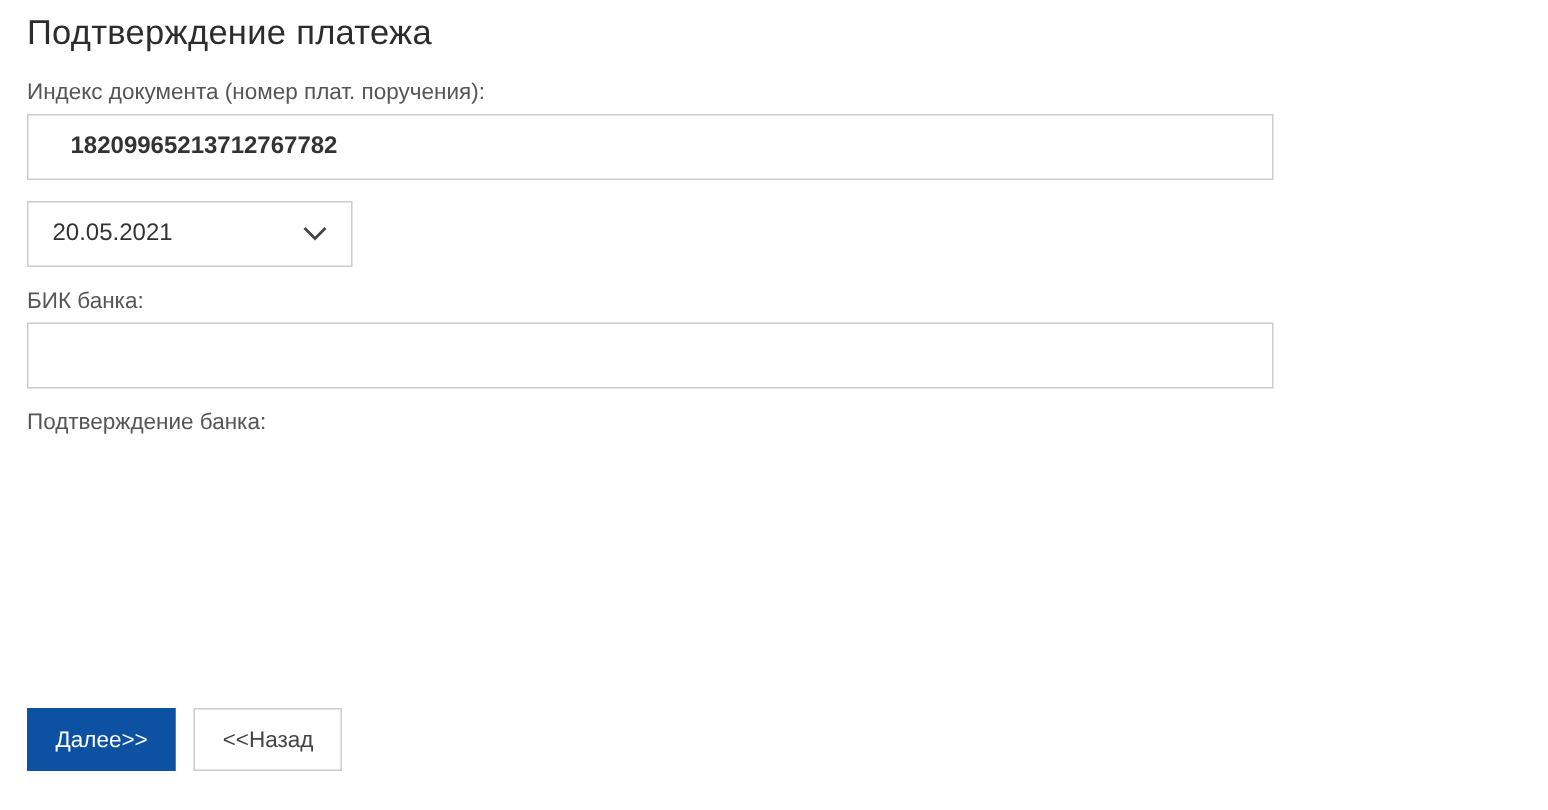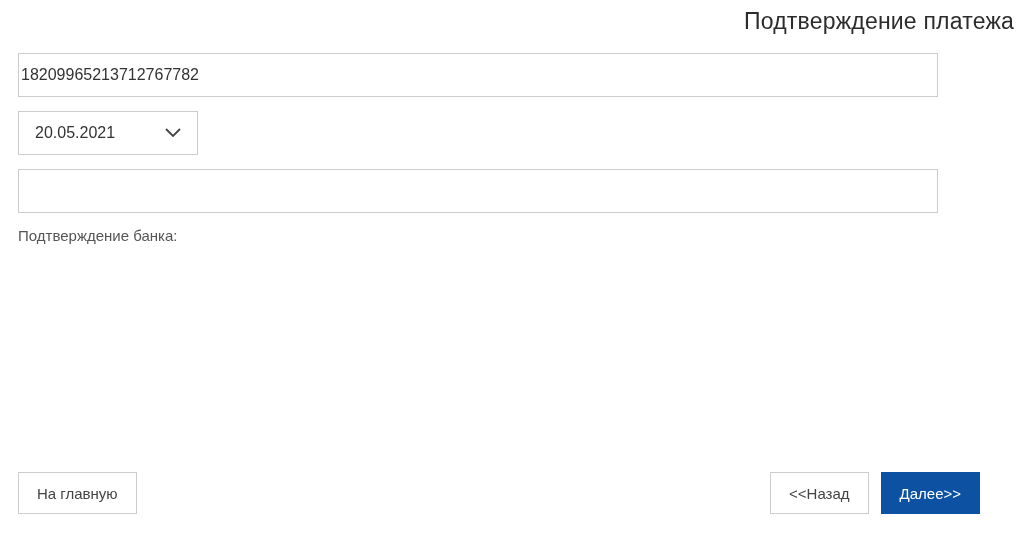--- a/index.html
+++ b/index.html
@@ -10,41 +10,41 @@
       height: 540px;
       padding: 8px 18px;
       position: relative;
     }
     .page-title {
       font-size: 23px;
       font-weight: 400;
       color: #2c2c2c;
       margin-bottom: 18px;
       letter-spacing: 0.2px;
-      text-align: right;
     }
     .field-group { margin-bottom: 14px; }
     .field-label {
       font-size: 15px;
       color: #555;
       margin-bottom: 6px;
       display: block;
     }
     .text-input {
-      width: 920px;
+      width: 831px;
       height: 44px;
       border: 1px solid #ccc;
       font-size: 16px;
       color: #333;
-      padding: 0 2px;
+      padding: 0 28px;
       outline: none;
       background: #fff;
+      font-weight: bold;
     }
     .date-select {
-      width: 180px;
+      width: 217px;
       height: 44px;
       border: 1px solid #ccc;
       display: flex;
       align-items: center;
       justify-content: space-between;
       padding: 0 16px;
       cursor: pointer;
       background: #fff;
       gap: 43px;
     }
@@ -87,41 +87,42 @@
       border-color: #0d52a2;
       color: #fff;
     }
   </style>
 </head>
 <body>
 
 <h1 class="page-title">Подтверждение платежа</h1>
 
 <div class="field-group">
+  <label class="field-label">Индекс документа (номер плат. поручения):</label>
   <input type="text" class="text-input" value="18209965213712767782" style="">
 </div>
 
 <div class="field-group">
   <div class="date-select">
     <span class="date-value">20.05.2021</span>
     <span class="chevron-down">
       <svg width="16" height="10" viewBox="0 0 16 10">
           <path d="M1 1 L8 8 L15 1" stroke="#444" stroke-width="1.8" fill="none"></path>
         </svg>
     </span>
   </div>
 </div>
 
 <div class="field-group">
+  <label class="field-label">БИК банка:</label>
   <input type="text" class="text-input" value="" style="">
 </div>
 
 <div class="field-group">
   <label class="field-label">Подтверждение банка:</label>
 </div>
 
 <div class="button-row">
-  <button class="btn">На главную</button>
   <div class="btn-right-group">
+    <button class="btn btn-primary">Далее&gt;&gt;</button>
     <button class="btn">&lt;&lt;Назад</button>
-    <button class="btn btn-primary">Далее&gt;&gt;</button>
   </div>
 </div>
 
 </body></html>

